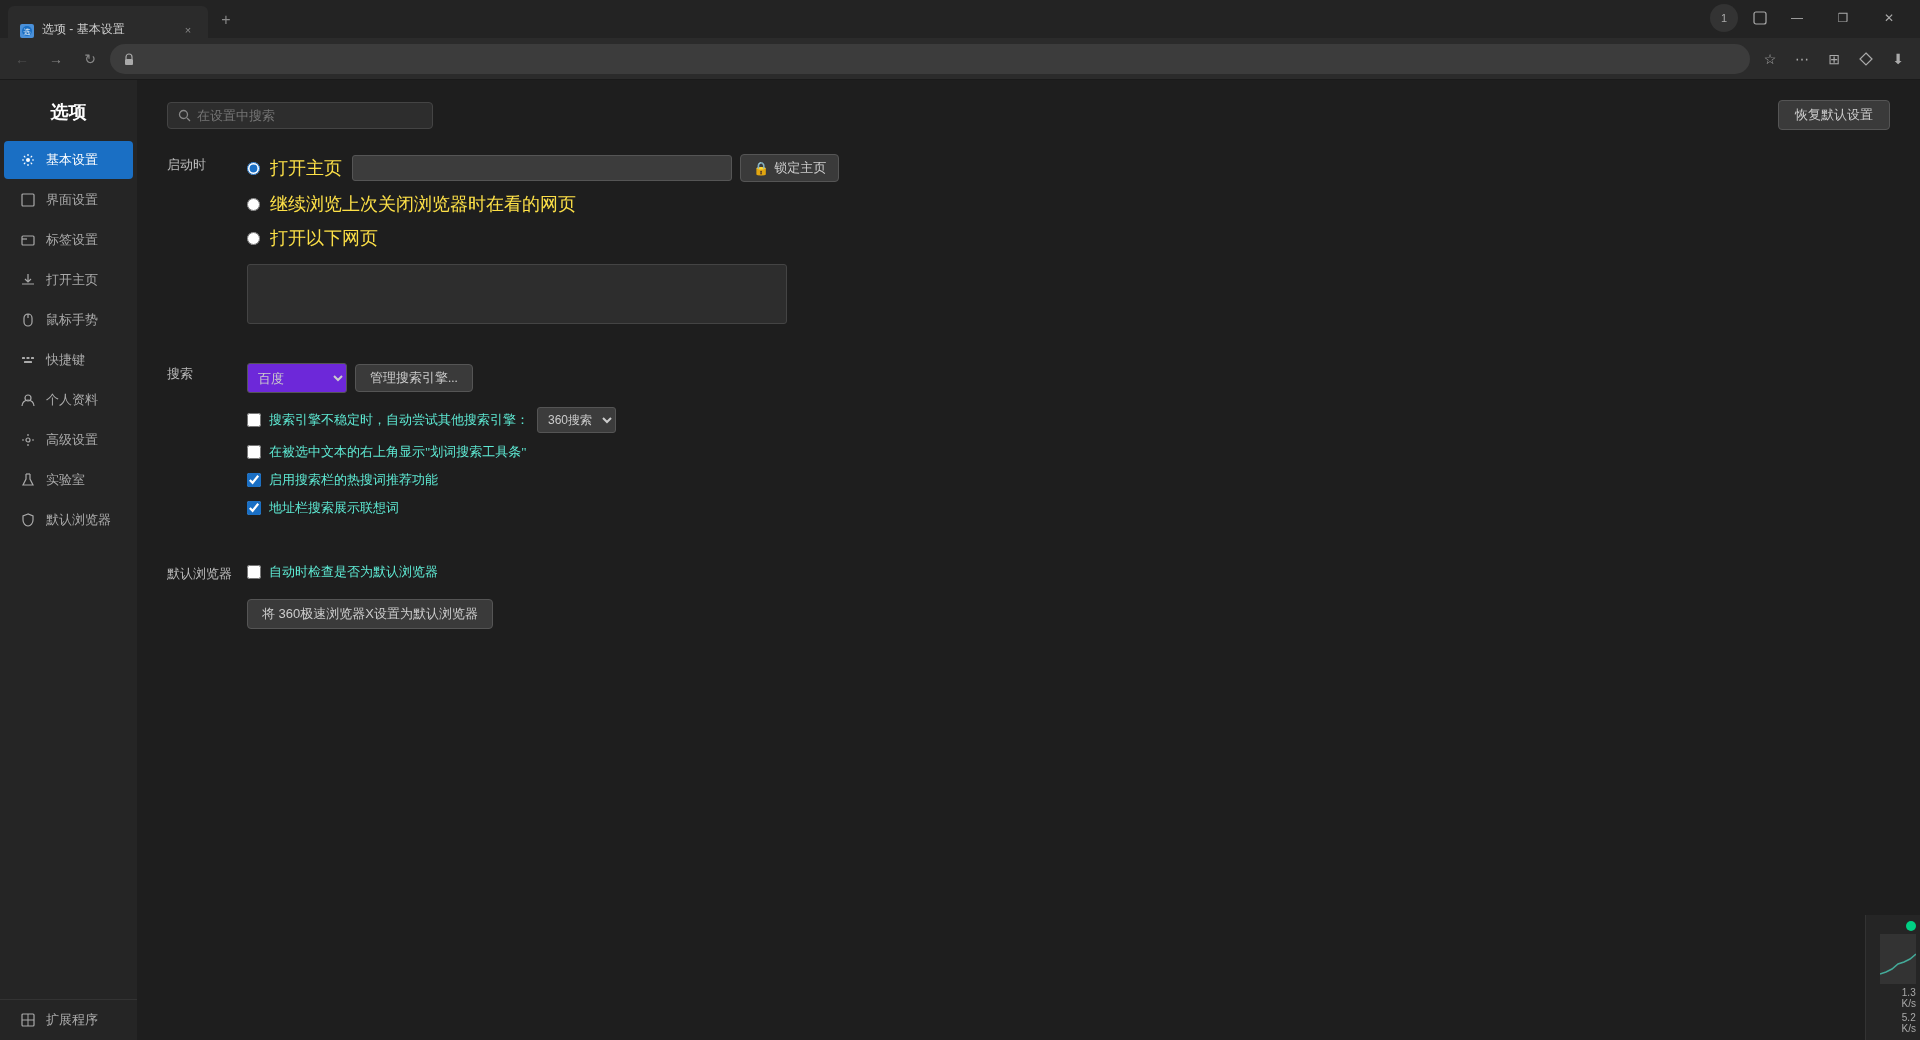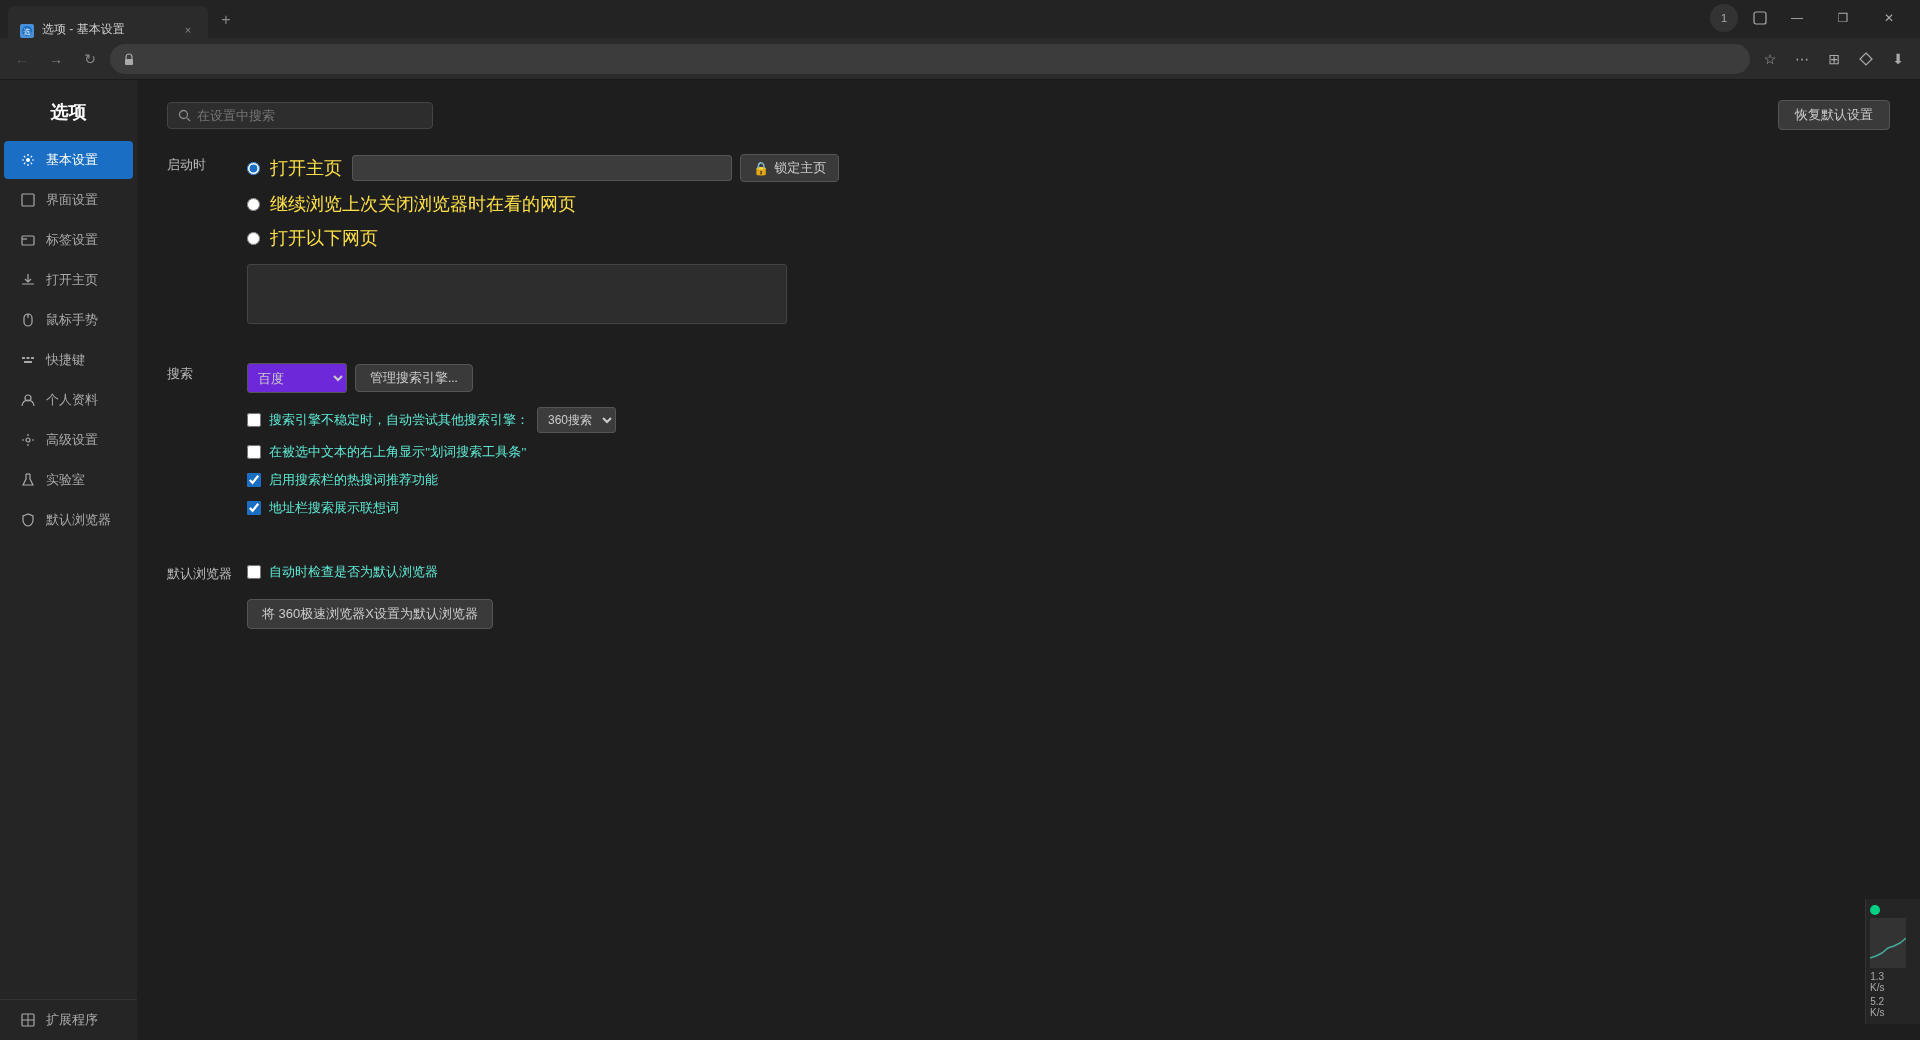--- a/index.html
+++ b/index.html
@@ -690,21 +690,21 @@
             <input type="checkbox" id="auto-check" style="">
             <label class="checkbox-label" for="auto-check">自动时检查是否为默认浏览器</label>
           </div>
           <button class="set-default-btn">将 360极速浏览器X设置为默认浏览器</button>
         </div>
       </div>
     </div>
   </div>
 </div>
 
-<div style="position:fixed;right:0;bottom:16px;width:55px;background:#252525;border-left:1px solid #333;padding:6px 4px;display:flex;flex-direction:column;align-items:flex-start;gap:3px;">
+<div style="position:fixed;right:0;bottom:0;width:55px;background:#252525;border-left:1px solid #333;padding:6px 4px;display:flex;flex-direction:column;align-items:flex-end;gap:3px;">
   <div style="width:10px;height:10px;background:#00d084;border-radius:50%;"></div>
   <div style="width:36px;height:50px;background:#333;position:relative;">
     <svg width="36" height="50" viewBox="0 0 36 50">
       <polyline points="0,40 6,38 12,35 18,30 24,28 30,25 36,20" fill="none" stroke="#4a9" stroke-width="1.5"></polyline>
     </svg>
   </div>
   <div style="font-size:10px;color:#aaa;text-align:center;">
     <span>1.3</span><br><span>K/s</span>
   </div>
   <div style="font-size:10px;color:#aaa;text-align:center;">

